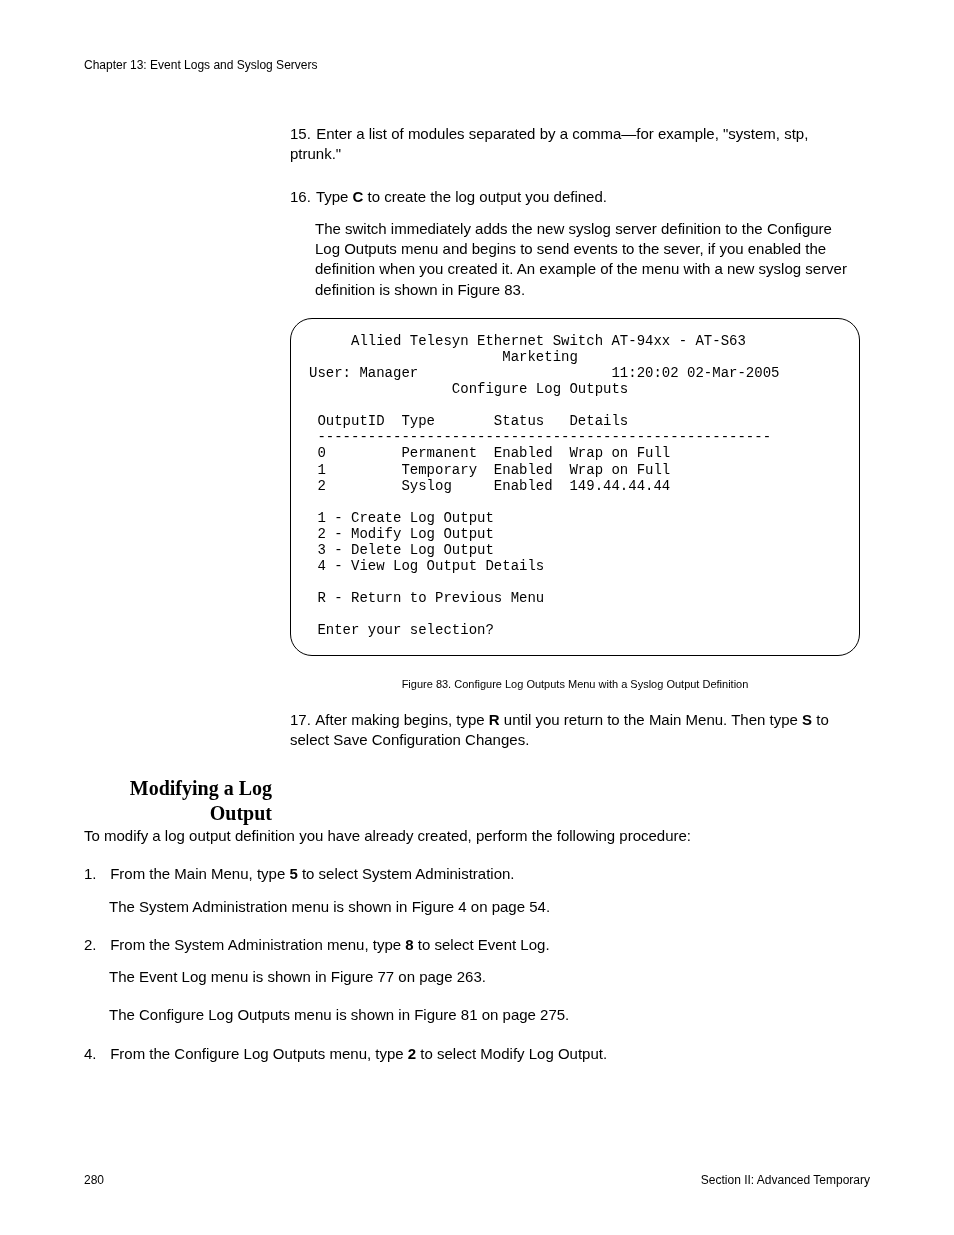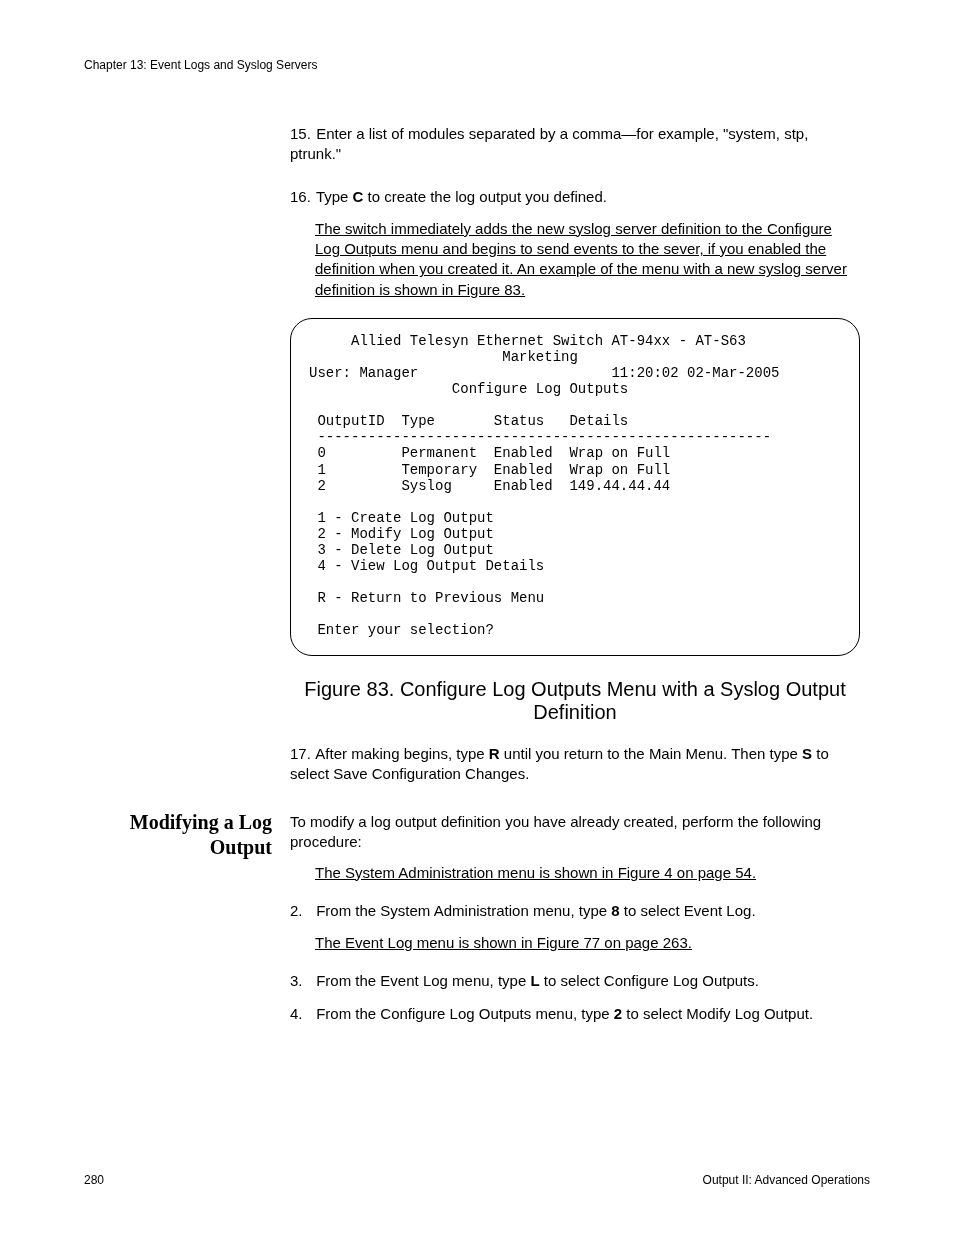--- a/index.html
+++ b/index.html
@@ -32,41 +32,41 @@
   }
   .step-num {
     display: inline-block;
     min-width: 22px;
   }
   .step-indent {
     padding-left: 25px;
     margin-top: 10px;
     margin-bottom: 18px;
     line-height: 1.35;
-    text-decoration: underline;
   }
   .terminal {
     margin: 14px 0 6px 0;
     border: 1px solid #000;
     border-radius: 22px;
     padding: 14px 18px 16px 18px;
     font-family: "Courier New", monospace;
     font-size: 14px;
     line-height: 1.15;
     white-space: pre;
   }
   .figure-caption {
     text-align: center;
     margin: 22px 0 20px 0;
-    font-size: 20px;
+    font-size: 11px;
   }
   .section-row {
     display: flex;
     align-items: flex-start;
     margin-top: 28px;
+    flex-direction: column;
   }
   .section-row .side-heading {
     width: 206px;
     padding-right: 18px;
     text-align: right;
     font-family: "Times New Roman", Times, serif;
     font-weight: bold;
     font-size: 20px;
     line-height: 1.25;
     margin-top: -2px;
@@ -135,39 +135,40 @@
       <span>After making begins, type </span><b>R</b><span> until you return to the Main Menu. Then type </span><b>S</b><span> to select Save Configuration Changes.</span>
     </div>
 
   </div>
 
   <div class="section-row">
     <div class="side-heading">Modifying a Log Output</div>
     <div class="side-body">
       <div>To modify a log output definition you have already created, perform the following procedure:</div>
 
+      <div class="step" style="margin-top:18px">
+        <span class="step-num">1.</span>
+        <span>From the Main Menu, type </span><b>5</b><span> to select System Administration.</span>
+      </div>
       <div class="step-indent">The System Administration menu is shown in Figure 4 on page 54.</div>
 
       <div class="step">
         <span class="step-num">2.</span>
         <span>From the System Administration menu, type </span><b>8</b><span> to select Event Log.</span>
       </div>
       <div class="step-indent">The Event Log menu is shown in Figure 77 on page 263.</div>
 
-      <div class="step">
-        <span class="step-num">3.</span>
-        <span>From the Event Log menu, type </span><b>L</b><span> to select Configure Log Outputs.</span>
-      </div>
+      <div class="step-indent">The Configure Log Outputs menu is shown in Figure 81 on page 275.</div>
 
       <div class="step">
         <span class="step-num">4.</span>
         <span>From the Configure Log Outputs menu, type </span><b>2</b><span> to select Modify Log Output.</span>
       </div>
 
     </div>
   </div>
 
   <div class="footer">
     <span>280</span>
-    <span>Output II: Advanced Operations</span>
+    <span>Section II: Advanced Temporary</span>
   </div>
 
 </div>
 
 </body></html>

